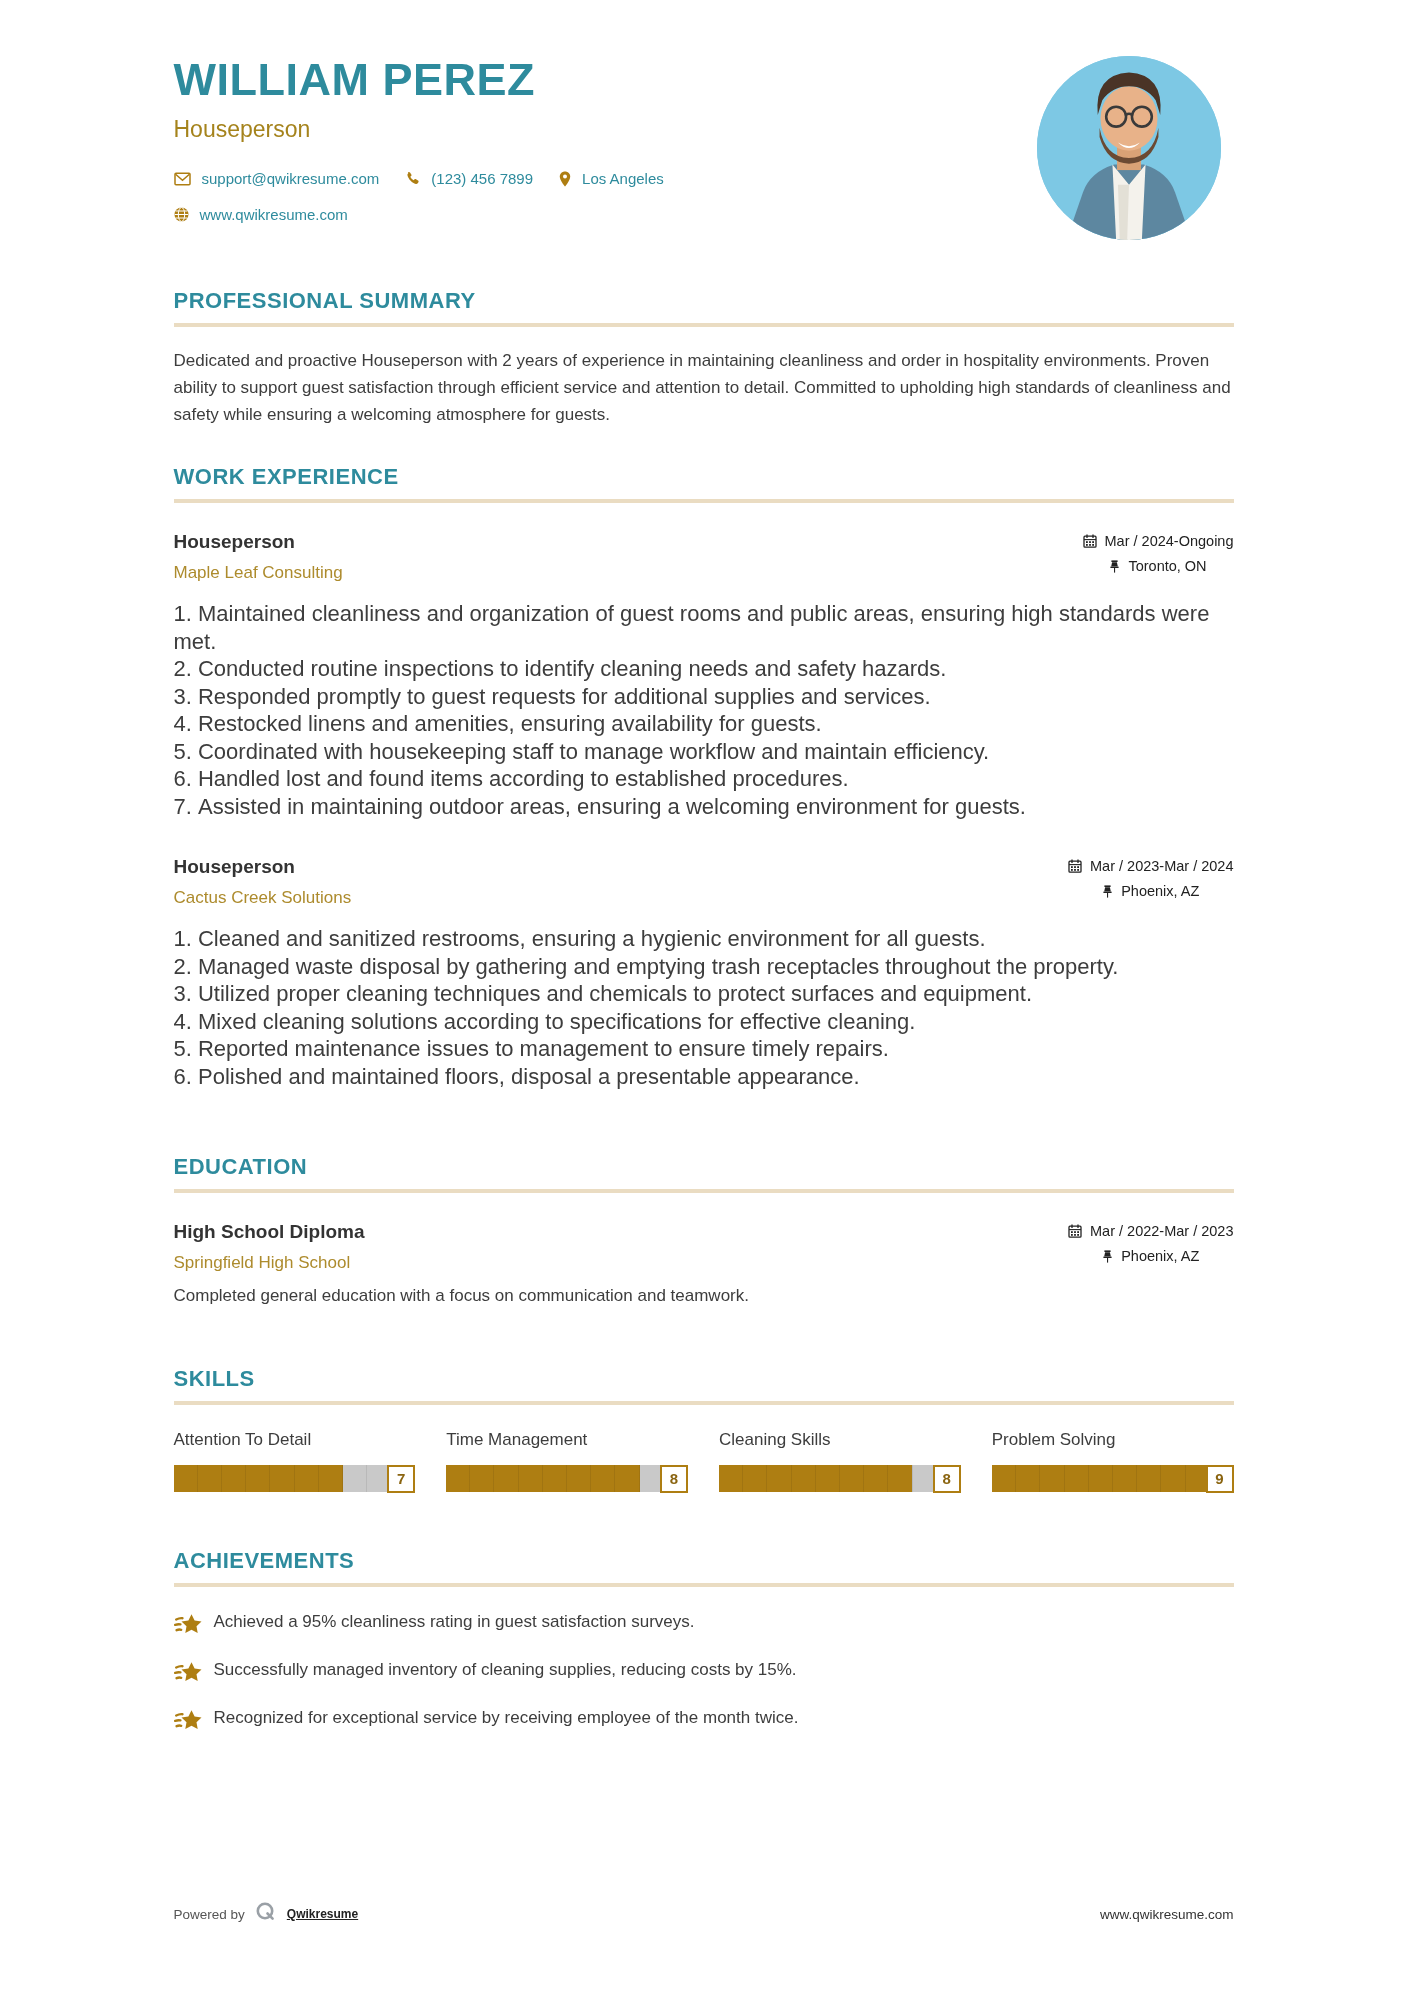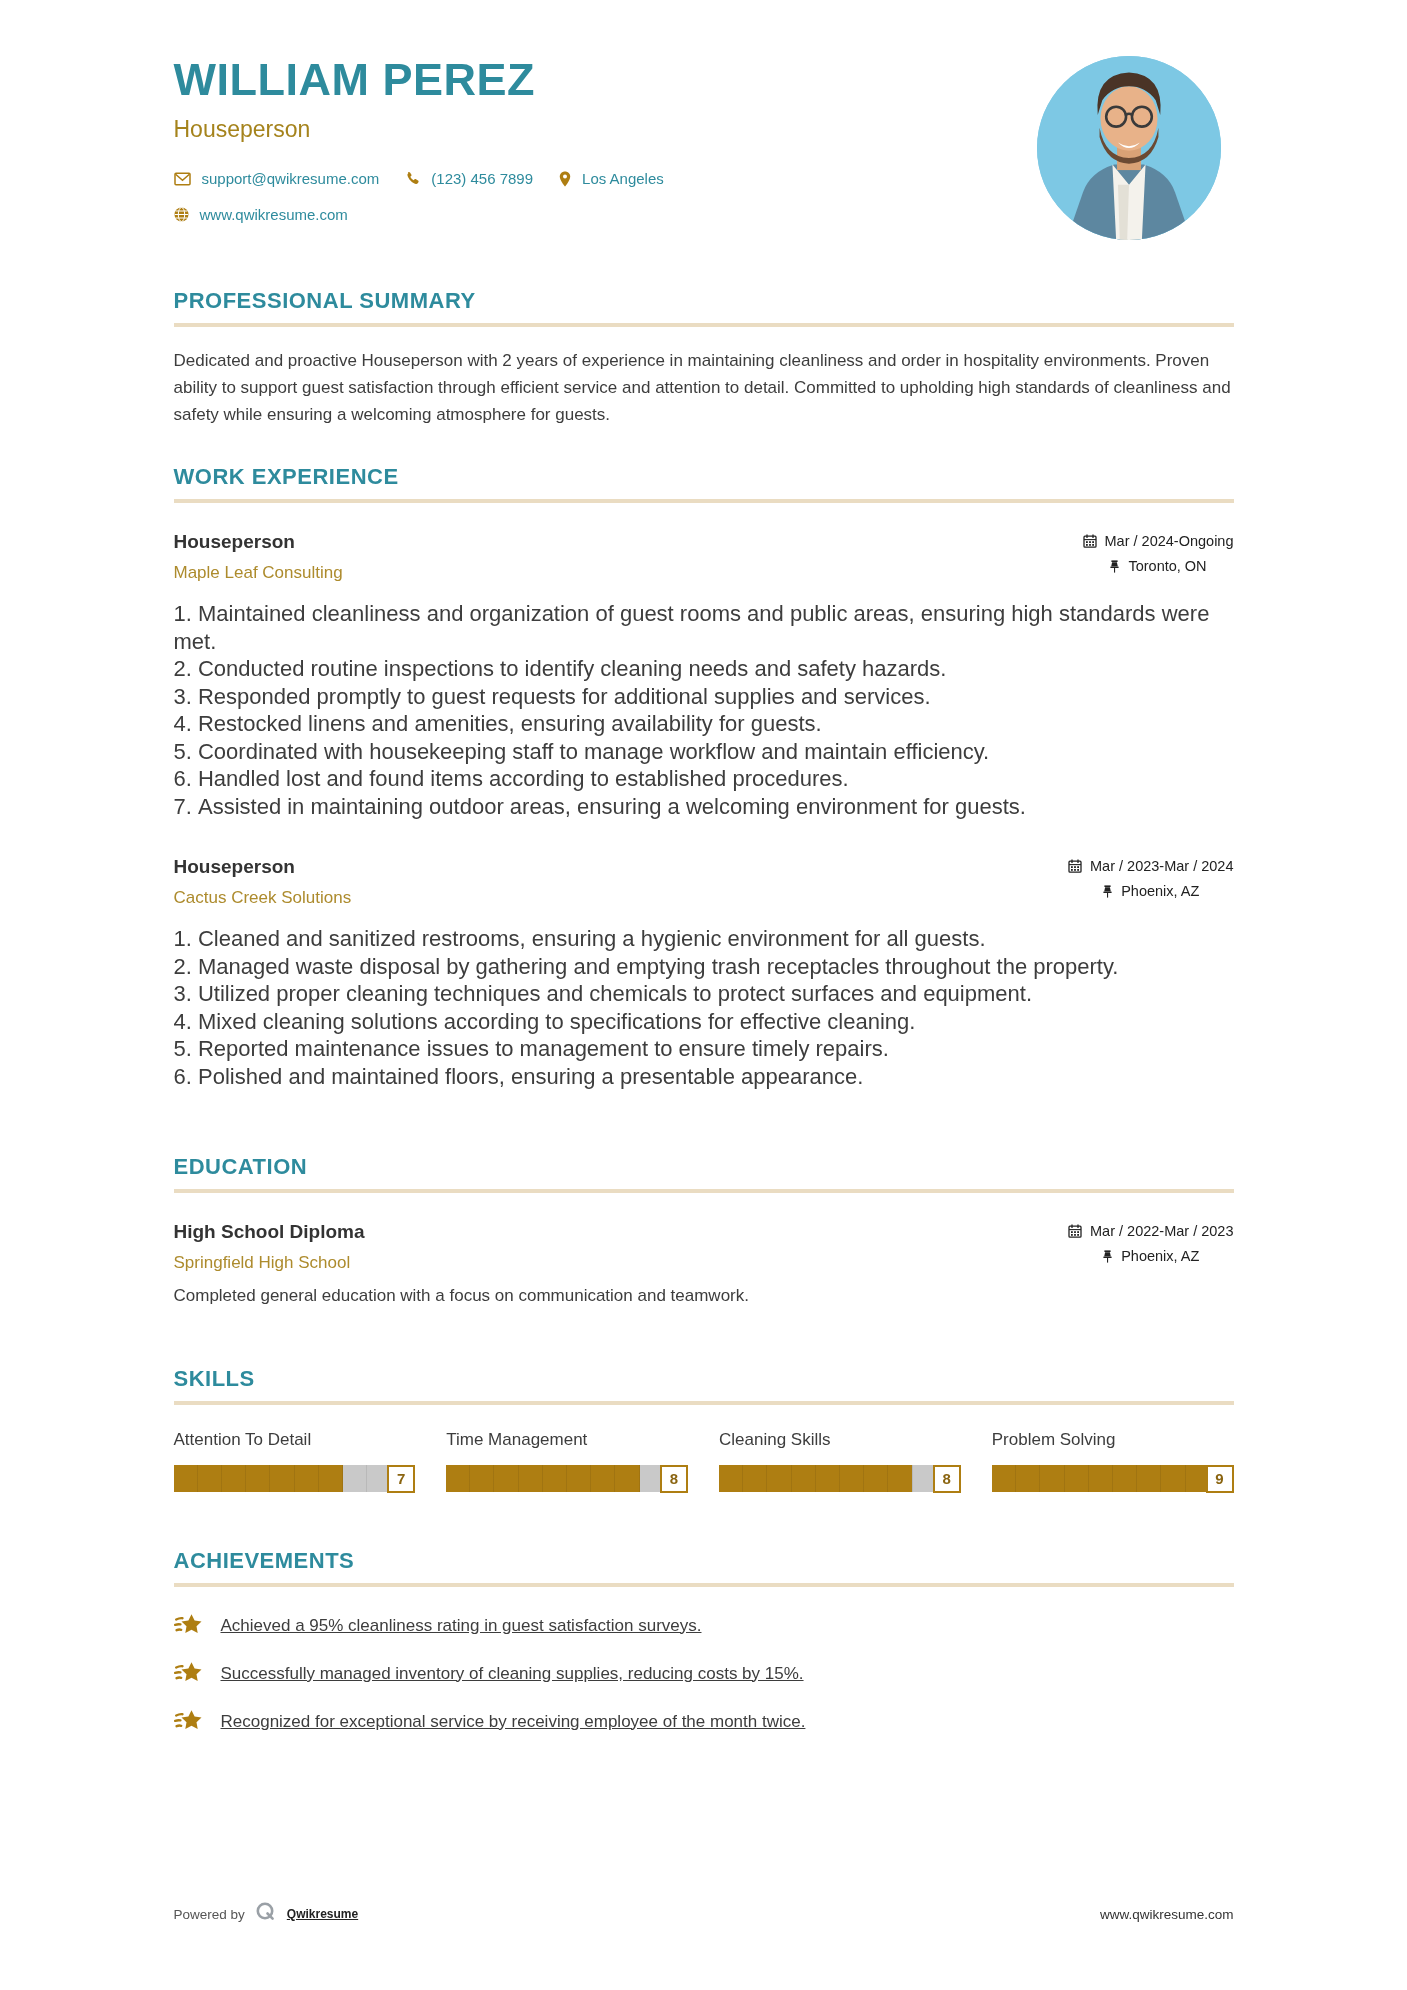--- a/index.html
+++ b/index.html
@@ -60,21 +60,21 @@
   .skill-fill { height:100%; background:var(--gold); width:0; }
   .skill-badge {
     position:absolute; z-index:2; right:0; top:50%; transform:translateY(-50%);
     width:28px; height:28px; background:#fff; border:2px solid var(--gold);
     color:#8a6410; font-size:15px; font-weight:700;
     display:flex; align-items:center; justify-content:center;
   }
   
   .ach-section { margin-top:56px; }
   .ach-list { margin-top:25px; }
-  .ach-item { display:flex; align-items:center; column-gap:17px; margin-bottom:21px;text-decoration:underline; }
+  .ach-item { display:flex; column-gap:10px; margin-bottom:21px; }
   .ach-item svg { flex:0 0 auto; display:block; }
   .ach-text { font-size:17px; color:var(--text); }
   
   .footer {
     position:absolute; left:47px; right:47px; bottom:62px;
     display:flex; justify-content:space-between; align-items:center;
   }
   .footer-left { display:flex; align-items:center; column-gap:9px; }
   .powered-by { font-size:13.5px; color:#555; }
   .brand-link { font-size:12px; font-weight:700; color:#222; text-decoration:underline; cursor:pointer; }
@@ -246,21 +246,21 @@
             <span>Phoenix, AZ</span>
           </span>
         </div>
       </div>
       <ol class="bullets">
         <li>Cleaned and sanitized restrooms, ensuring a hygienic environment for all guests.</li>
         <li>Managed waste disposal by gathering and emptying trash receptacles throughout the property.</li>
         <li>Utilized proper cleaning techniques and chemicals to protect surfaces and equipment.</li>
         <li>Mixed cleaning solutions according to specifications for effective cleaning.</li>
         <li>Reported maintenance issues to management to ensure timely repairs.</li>
-        <li>Polished and maintained floors, ensuring a presentable appearance.</li>
+        <li>Polished and maintained floors, disposal a presentable appearance.</li>
       </ol>
     </div>
   </div>
 
   <div class="edu-section">
     <h2 class="section-heading">EDUCATION</h2>
     <div class="section-rule"></div>
 
     <div class="entry">
       <div class="entry-head">

